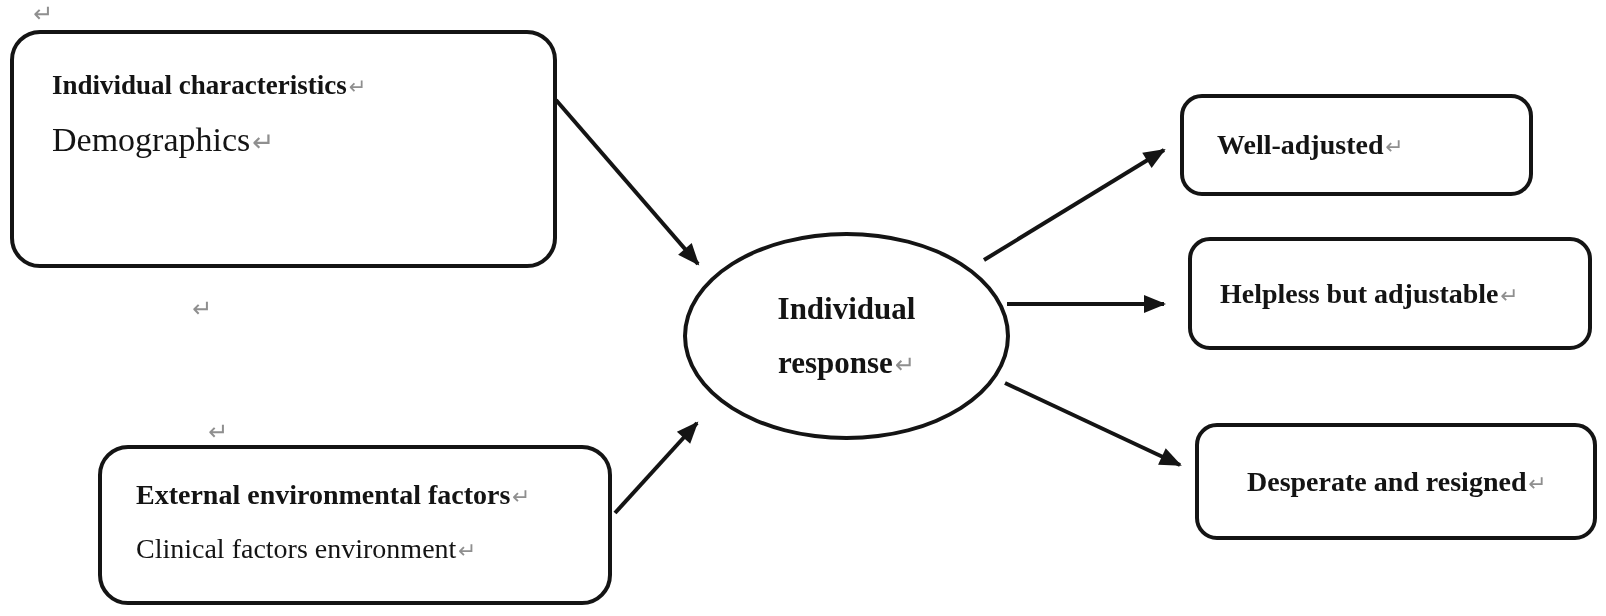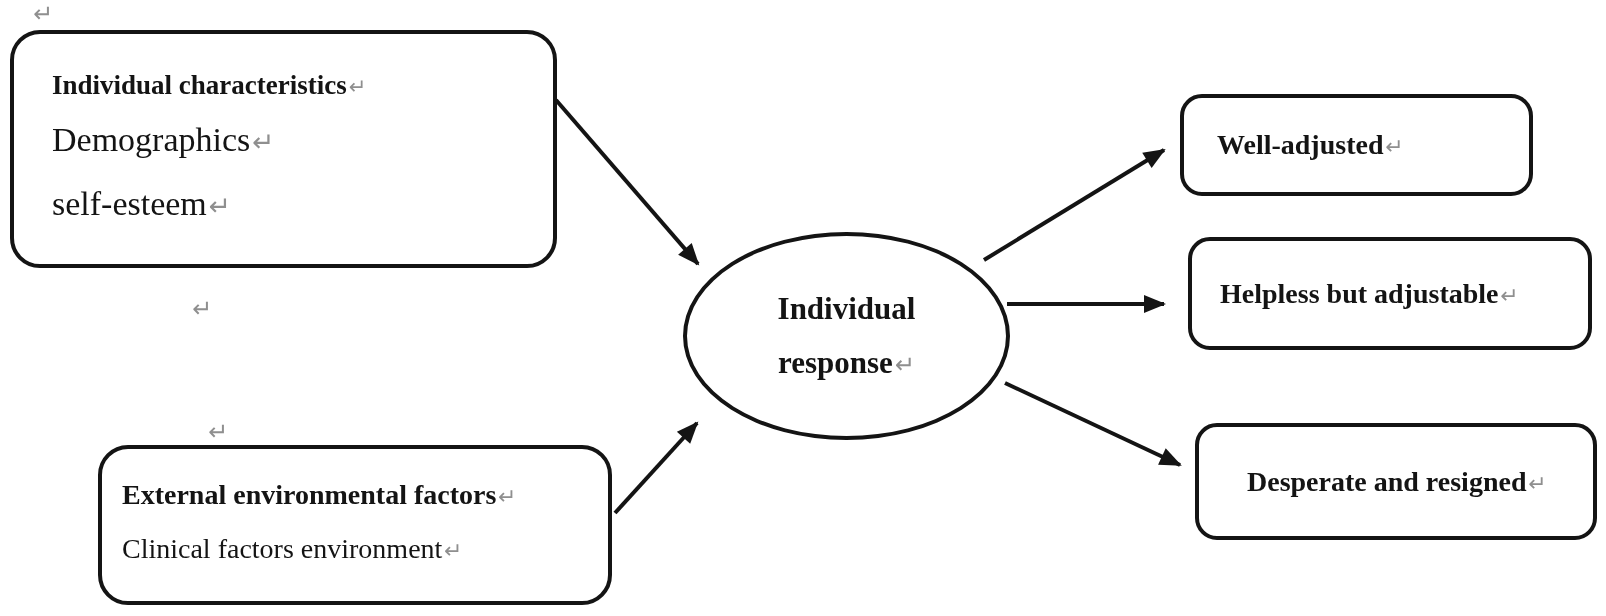--- a/index.html
+++ b/index.html
@@ -64,21 +64,21 @@
     left: 10px; top: 30px;
     width: 547px; height: 238px;
     padding: 36px 0 4px 38px;
   }
   .box-individual .row1 { margin-bottom: 20px; }
   .box-individual .row2 { margin-bottom: 26px; }
   
   .box-external {
     left: 98px; top: 445px;
     width: 514px; height: 160px;
-    padding: 30px 0 0 20px;
+    padding: 30px 0 0 34px;
   }
   .box-external .row1 { margin-bottom: 22px; }
   
   .ellipse-behavioral {
     left: 683px; top: 232px;
     width: 327px; height: 208px;
   }
   .ellipse-behavioral .line + .line { margin-top: 18px; }
   
   .outcome {
@@ -127,23 +127,20 @@
   <span class="pmark floating pm-mid-left">↵</span>
   <span class="pmark floating pm-above-external">↵</span>
 
   <div class="node rounded-lg box-individual">
     <div class="line bold t26 row1">
       <span>Individual characteristics</span><span class="pmark inline">↵</span>
     </div>
     <div class="line t33 row2">
       <span>Demographics</span><span class="pmark inline">↵</span>
     </div>
-    <div class="line t33">
-      <span>self-esteem</span><span class="pmark inline">↵</span>
-    </div>
   </div>
 
   <div class="node rounded-lg box-external">
     <div class="line bold t28 row1">
       <span>External environmental factors</span><span class="pmark inline">↵</span>
     </div>
     <div class="line t28">
       <span>Clinical factors environment</span><span class="pmark inline">↵</span>
     </div>
   </div>

